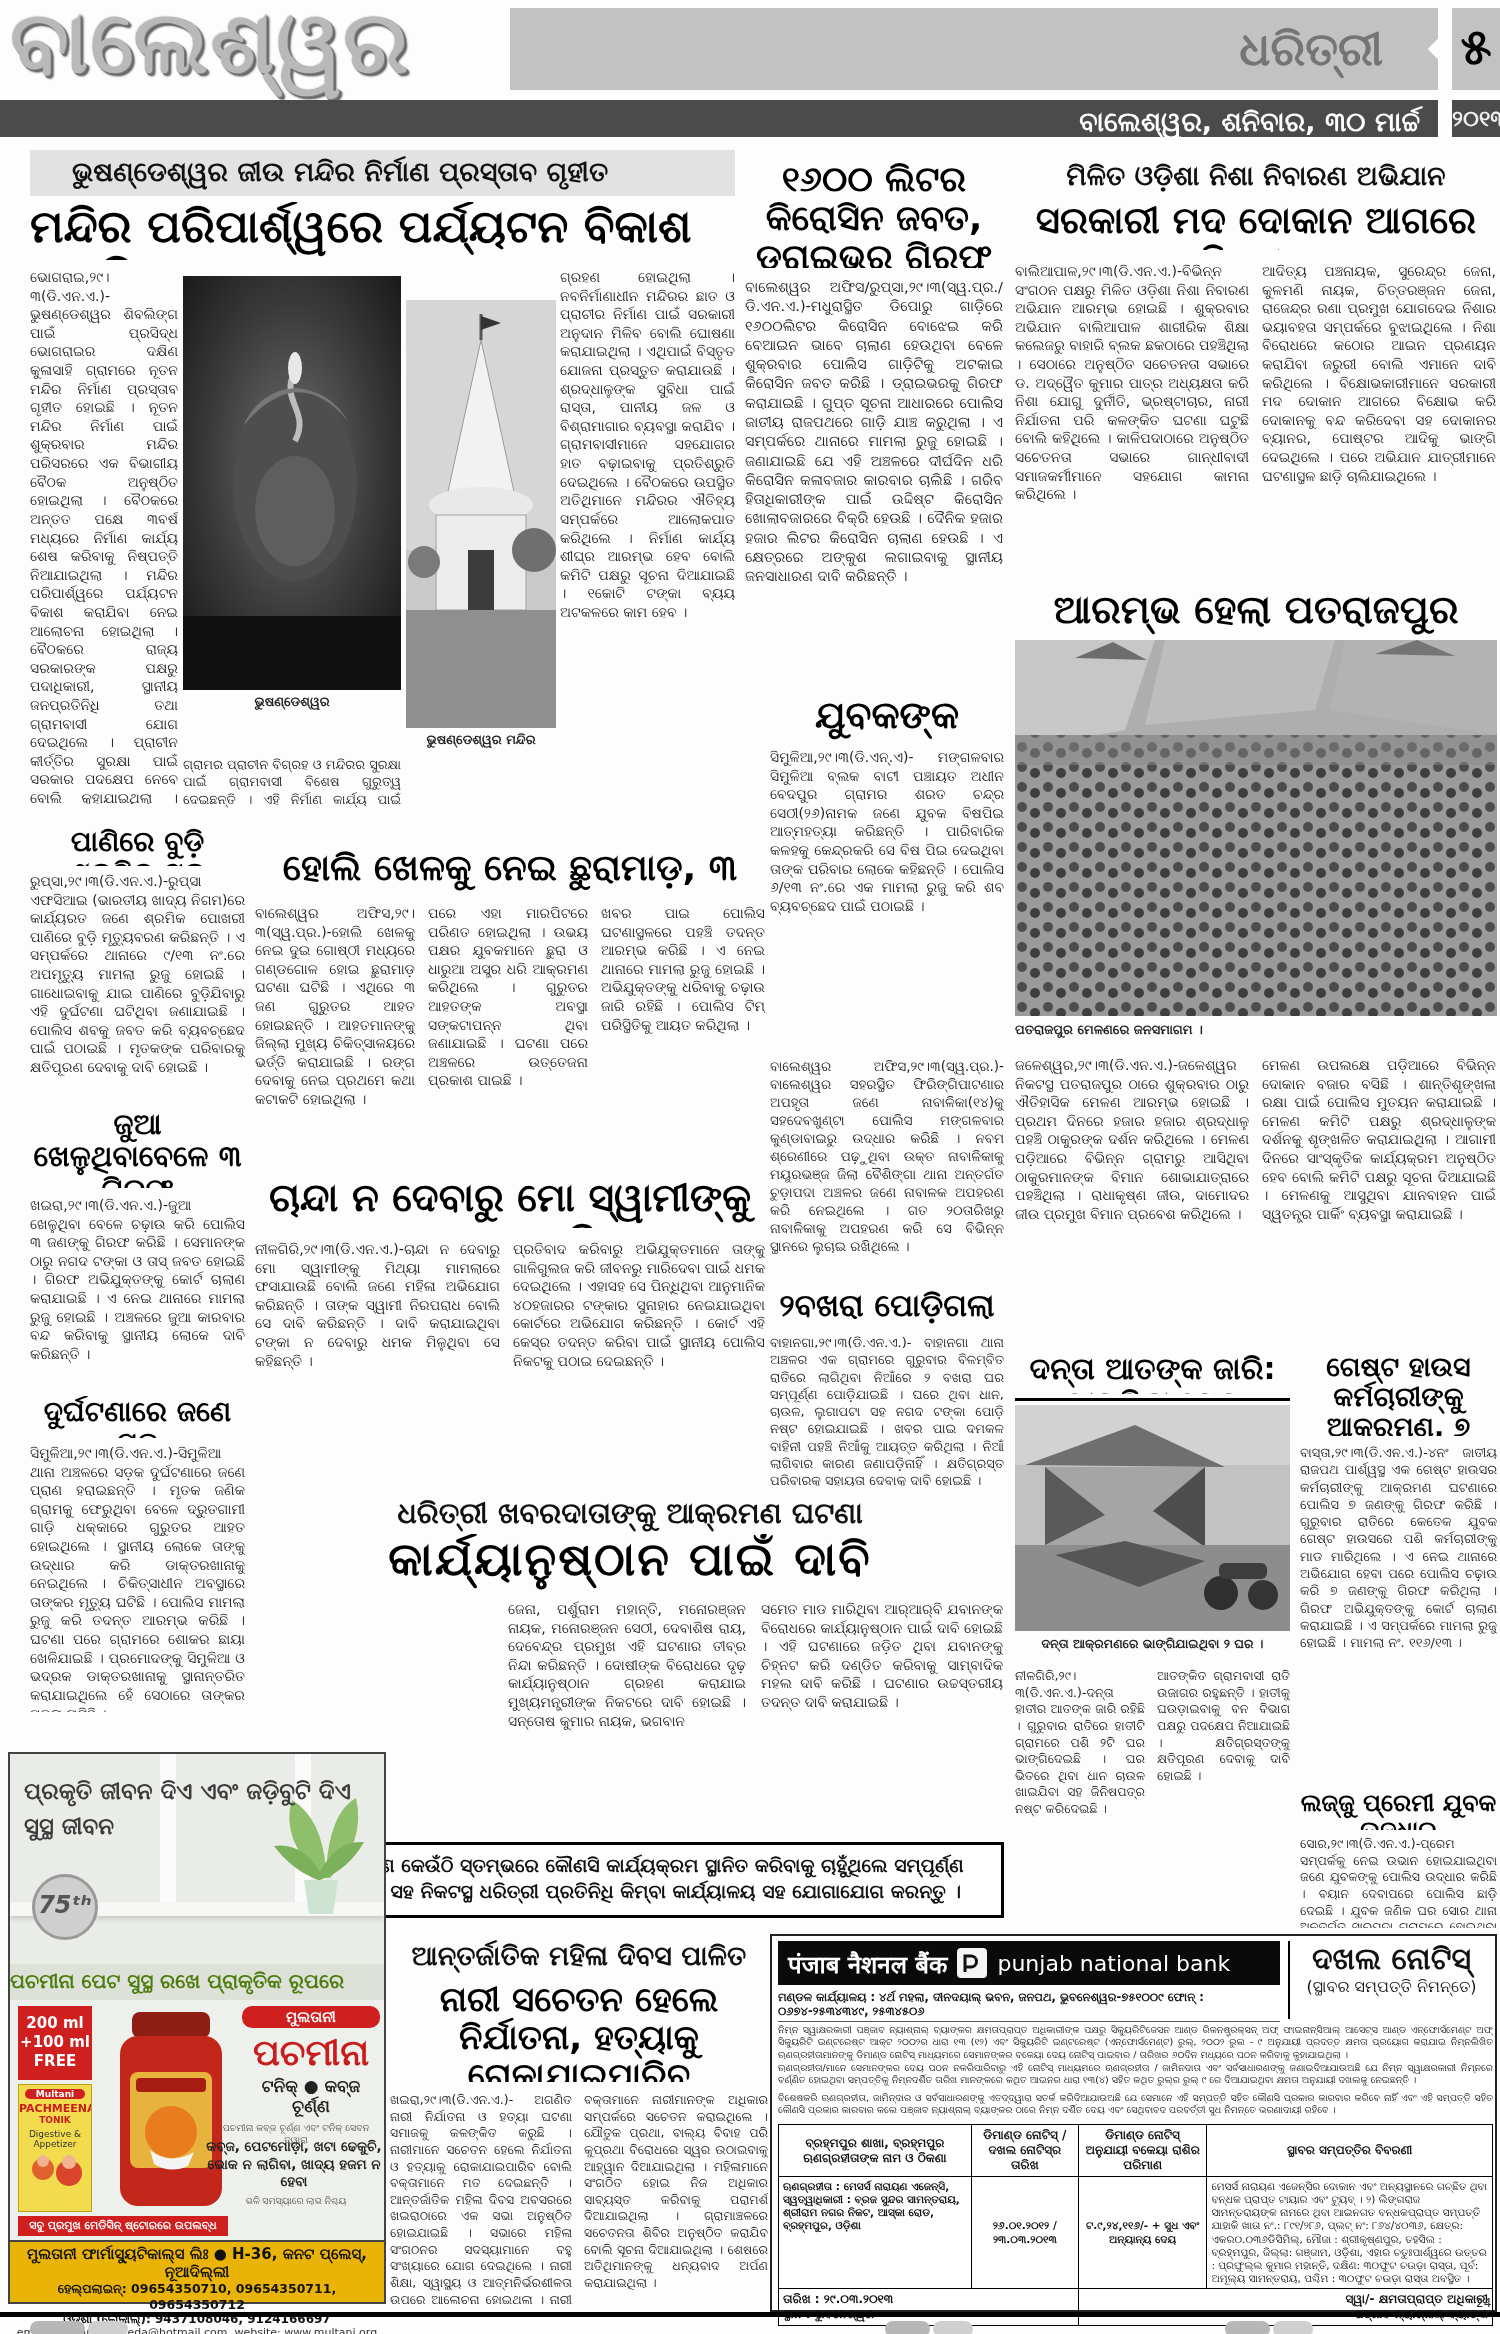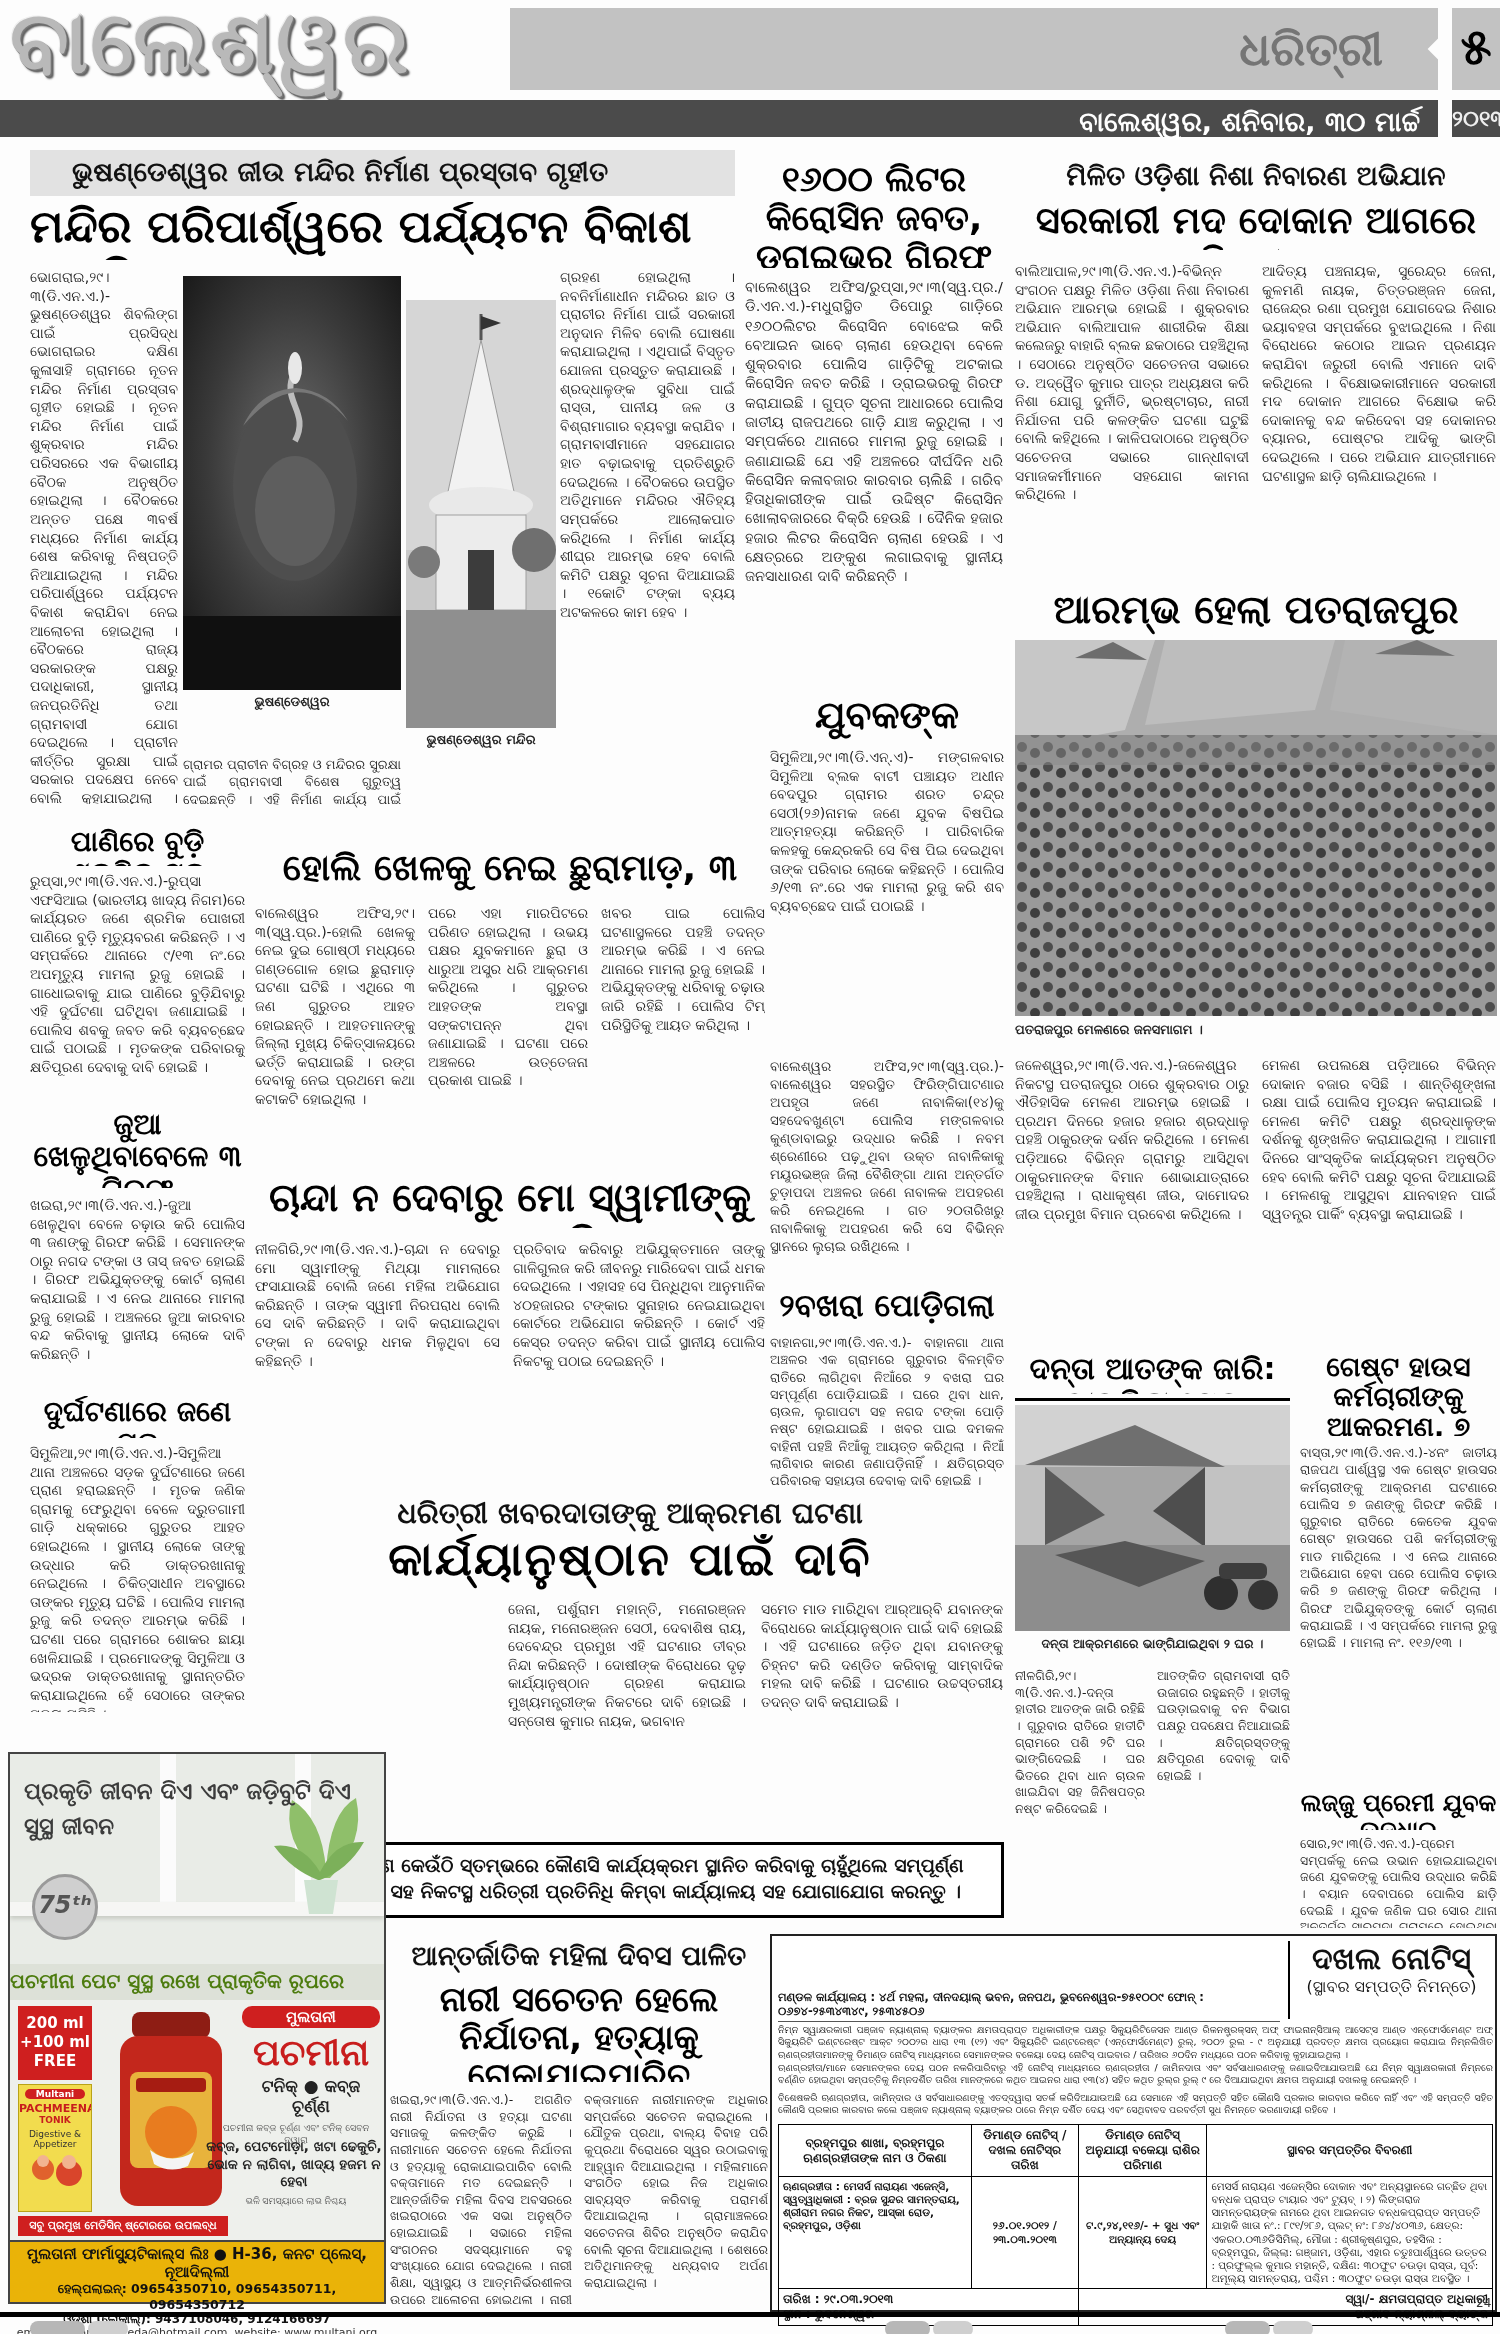--- a/index.html
+++ b/index.html
@@ -246,20 +246,28 @@
     <div class="abs" style="left:0;top:486px;width:374px;height:62px;border-top:2px solid #444;text-align:center;padding-top:3px;background:#eab308;">
       <div style="font-size:15px;font-weight:700;">ମୁଲତାନୀ ଫାର୍ମାସ୍ୟୁଟିକାଲ୍ସ ଲିଃ ● H-36, କନଟ ପ୍ଲେସ୍, ନୂଆଦିଲ୍ଲୀ</div>
       <div style="font-size:12.5px;font-weight:700;">ହେଲ୍ପଲାଇନ୍: 09654350710, 09654350711, 09654350712</div>
       <div style="font-size:12px;font-weight:700;">ଓଡ଼ିଶା (ଲୋକାଲ୍): 9437108046, 9124166697</div>
       <div style="font-size:11px;color:#333;">email: multaniayurveda@hotmail.com, website: www.multani.org</div>
     </div>
   </div>
 
   <div class="abs" style="left:770px;top:1934px;width:727px;height:378px;border:2px solid #222;background:#fff;">
 
+    <div class="abs pnb-black" style="left:6px;top:5px;width:502px;height:44px;display:flex;align-items:center;gap:10px;padding:0 10px;">
+      <span style="font-size:24px;font-weight:700;">पंजाब नैशनल बैंक</span>
+      <svg width="30" height="30">
+        <rect width="30" height="30" rx="4" fill="#f5f5f5"></rect>
+        <path d="M8 24 V8 h6 a5 5 0 0 1 0 11 h-5" stroke="#111" stroke-width="3" fill="none"></path>
+      </svg>
+      <span style="font-size:22px;">punjab national bank</span>
+    </div>
     <div class="abs" style="left:516px;top:5px;width:205px;height:78px;border-left:2px solid #000;text-align:center;">
       <div style="font-size:30px;font-weight:700;">ଦଖଲ ନୋଟିସ୍</div>
       <div style="font-size:16px;">(ସ୍ଥାବର ସମ୍ପତ୍ତି ନିମନ୍ତେ)</div>
     </div>
     <div class="abs" style="left:6px;top:54px;width:502px;font-size:11.5px;font-weight:700;border-bottom:1px solid #555;padding-bottom:3px;">ମଣ୍ଡଳ କାର୍ଯ୍ୟାଳୟ : ୪ର୍ଥ ମହଲା, ଦୀନଦୟାଲ୍ ଭବନ, ଜନପଥ, ଭୁବନେଶ୍ୱର-୭୫୧୦୦୯ ଫୋନ୍ : ୦୬୭୪-୨୫୩୪୩୪୯, ୨୫୩୪୫୦୬</div>
 
     <div class="abs smallprint" style="left:6px;top:88px;width:715px;height:36px;">ନିମ୍ନ ସ୍ୱାକ୍ଷରକାରୀ ପଞ୍ଜାବ ନ୍ୟାଶ୍ନାଲ୍ ବ୍ୟାଙ୍କର କ୍ଷମତାପ୍ରାପ୍ତ ଅଧିକାରୀଙ୍କ ପକ୍ଷରୁ ସିକ୍ୟୁରିଟିଜେସନ ଆଣ୍ଡ ରିକନଷ୍ଟ୍ରକ୍ସନ୍ ଅଫ୍ ଫାଇନାନ୍ସିଆଲ୍ ଆସେଟ୍ସ ଆଣ୍ଡ ଏନ୍‌ଫୋର୍ସମେଣ୍ଟ ଅଫ୍ ସିକ୍ୟୁରିଟି ଇଣ୍ଟରେଷ୍ଟ ଆକ୍ଟ ୨୦୦୨ର ଧାରା ୧୩ (୧୨) ଏବଂ ସିକ୍ୟୁରିଟି ଇଣ୍ଟରେଷ୍ଟ (ଏନ୍‌ଫୋର୍ସମେଣ୍ଟ) ରୁଲ୍, ୨୦୦୨ ରୁଲ - ୯ ଅନୁଯାୟୀ ପ୍ରଦତ୍ତ କ୍ଷମତା ପ୍ରୟୋଗ କରାଯାଇ ନିମ୍ନଲିଖିତ ଋଣଗ୍ରହୀତାମାନଙ୍କୁ ଡିମାଣ୍ଡ ନୋଟିସ୍ ମାଧ୍ୟମରେ ସେମାନଙ୍କର ବକେୟା ଦେୟ ନୋଟିସ୍ ପାଇବାର / ତାରିଖର ୬୦ଦିନ ମଧ୍ୟରେ ପଠନ କରିବାକୁ କୁହାଯାଇଥିଲା ।</div>
     <div class="abs smallprint" style="left:6px;top:126px;width:715px;height:28px;">ଋଣଗ୍ରହୀତା/ମାନେ ସେମାନଙ୍କର ଦେୟ ପଠନ ନକରିପାରିବାରୁ ଏହି ନୋଟିସ୍ ମାଧ୍ୟମରେ ଋଣଗ୍ରହୀତା / ଜାମିନଦାତା ଏବଂ ସର୍ବସାଧାରଣଙ୍କୁ ଜଣାଇଦିଆଯାଉଅଛି ଯେ ନିମ୍ନ ସ୍ୱାକ୍ଷରକାରୀ ନିମ୍ନରେ ବର୍ଣ୍ଣିତ ହୋଇଥିବା ସମ୍ପତ୍ତିକୁ ନିମ୍ନଦର୍ଶିତ ତାରିଖ ମାନଙ୍କରେ କଥିତ ଆଇନର ଧାରା ୧୩(୪) ସହିତ କଥିତ ରୁଲ୍‌ର ରୁଲ୍ ୯ ରେ ଦିଆଯାଇଥିବା କ୍ଷମତା ଅନୁଯାୟୀ ଦଖଲକୁ ନେଇଛନ୍ତି ।</div>
     <div class="abs smallprint" style="left:6px;top:156px;width:715px;height:28px;">ବିଶେଷକରି ଋଣଗ୍ରହୀତା, ଜାମିନ୍‌ଦାର ଓ ସର୍ବସାଧାରଣଙ୍କୁ ଏତଦ୍‌ଦ୍ୱାରା ସତର୍କ କରିଦିଆଯାଉଅଛି ଯେ ସେମାନେ ଏହି ସମ୍ପତ୍ତି ସହିତ କୌଣସି ପ୍ରକାର କାରବାର କରିବେ ନାହିଁ ଏବଂ ଏହି ସମ୍ପତ୍ତି ସହିତ କୌଣସି ପ୍ରକାର କାରବାର କଲେ ପଞ୍ଜାବ ନ୍ୟାଶ୍ନାଲ୍ ବ୍ୟାଙ୍କର ଠାରେ ନିମ୍ନ ଦର୍ଶିତ ଦେୟ ଏବଂ ସେଥିବାବଦ ପରବର୍ତ୍ତୀ ସୁଧ ନିମନ୍ତେ ଭରଣାଦାୟୀ ରହିବେ ।</div>
 

